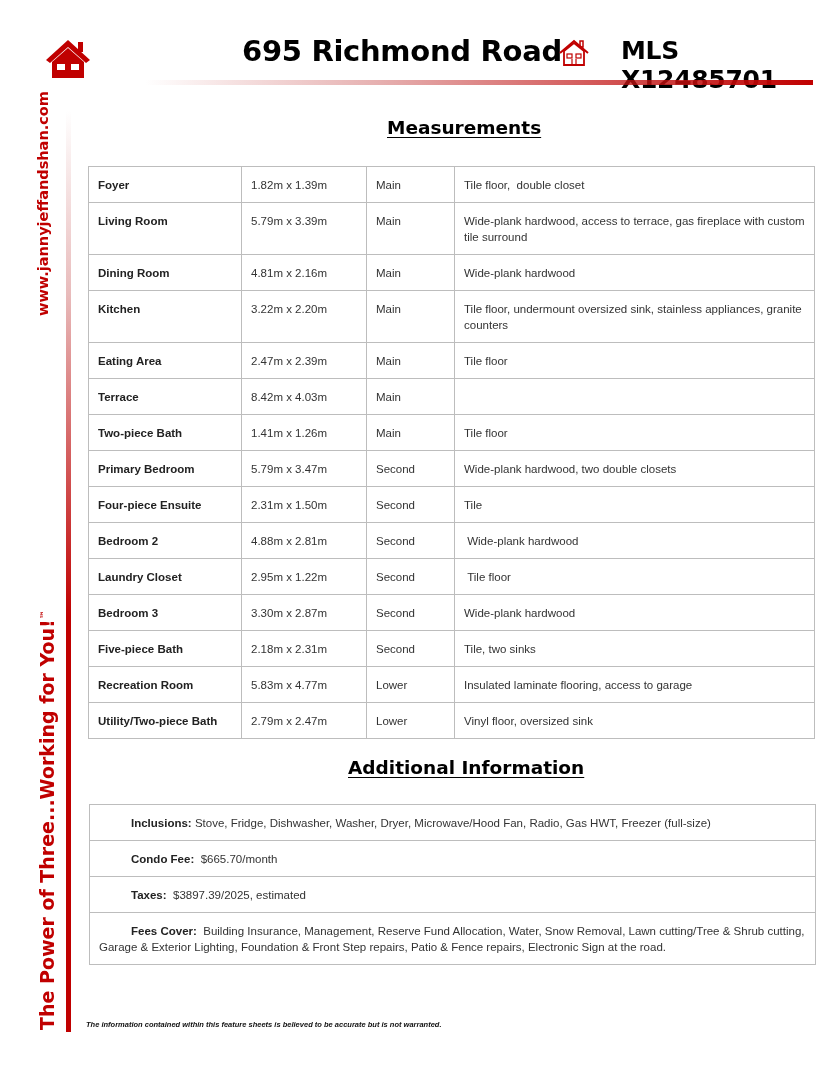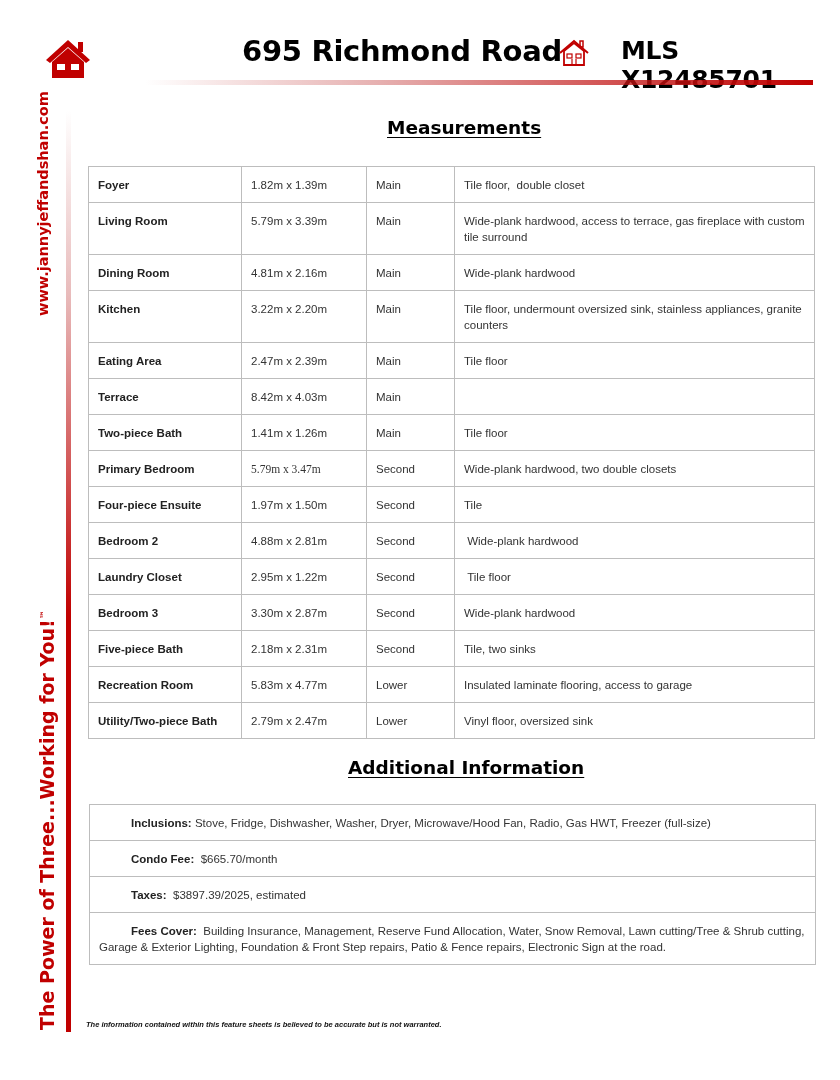--- a/index.html
+++ b/index.html
@@ -128,27 +128,27 @@
         <td class="desc" style="white-space: pre-wrap;"></td>
       </tr>
       <tr>
         <td class="name" style="white-space: pre-wrap;">Two-piece Bath</td>
         <td class="dim" style="white-space: pre-wrap;">1.41m x 1.26m</td>
         <td class="level" style="white-space: pre-wrap;">Main</td>
         <td class="desc" style="white-space: pre-wrap;">Tile floor</td>
       </tr>
       <tr>
         <td class="name" style="white-space: pre-wrap;">Primary Bedroom</td>
-        <td class="dim" style="white-space: pre-wrap; font-family: Liberation Serif, serif;">5.79m x 3.47m</td>
+        <td class="dim" style="white-space: pre-wrap;">5.79m x 3.47m</td>
         <td class="level" style="white-space: pre-wrap;">Second</td>
         <td class="desc" style="white-space: pre-wrap;">Wide-plank hardwood, two double closets</td>
       </tr>
       <tr>
         <td class="name" style="white-space: pre-wrap;">Four-piece Ensuite</td>
-        <td class="dim" style="white-space: pre-wrap;">1.97m x 1.50m</td>
+        <td class="dim" style="white-space: pre-wrap;">2.31m x 1.50m</td>
         <td class="level" style="white-space: pre-wrap;">Second</td>
         <td class="desc" style="white-space: pre-wrap;">Tile</td>
       </tr>
       <tr>
         <td class="name" style="white-space: pre-wrap;">Bedroom 2</td>
         <td class="dim" style="white-space: pre-wrap;">4.88m x 2.81m</td>
         <td class="level" style="white-space: pre-wrap;">Second</td>
         <td class="desc" style="white-space: pre-wrap;"> Wide-plank hardwood</td>
       </tr>
       <tr>

